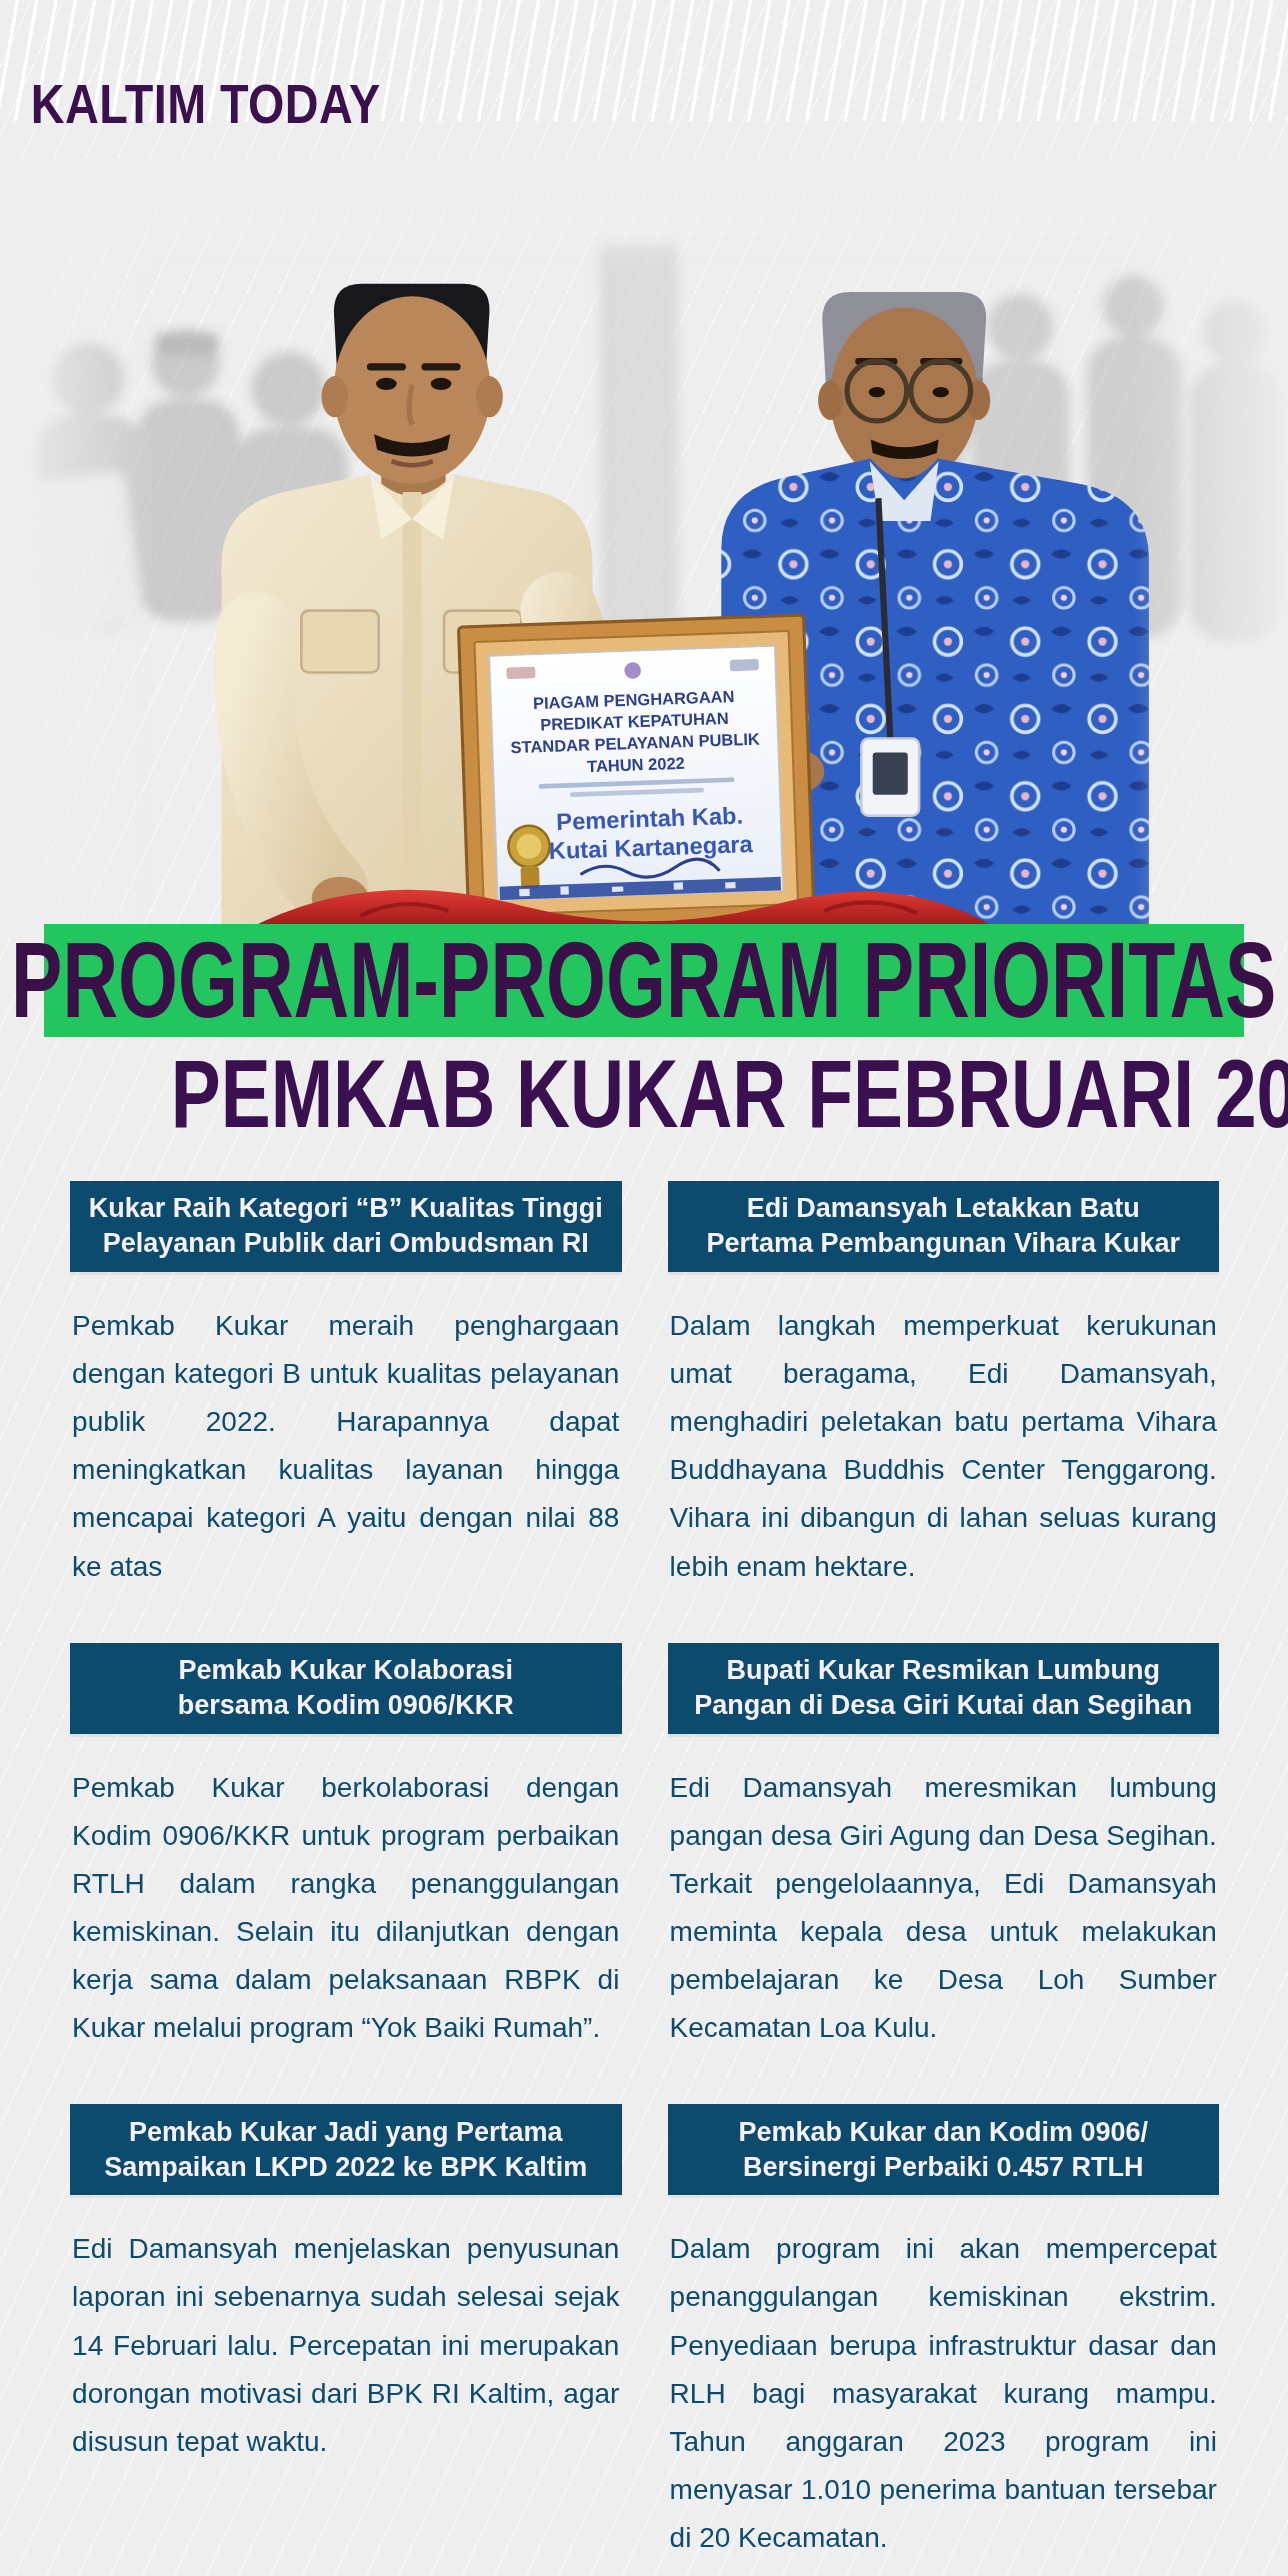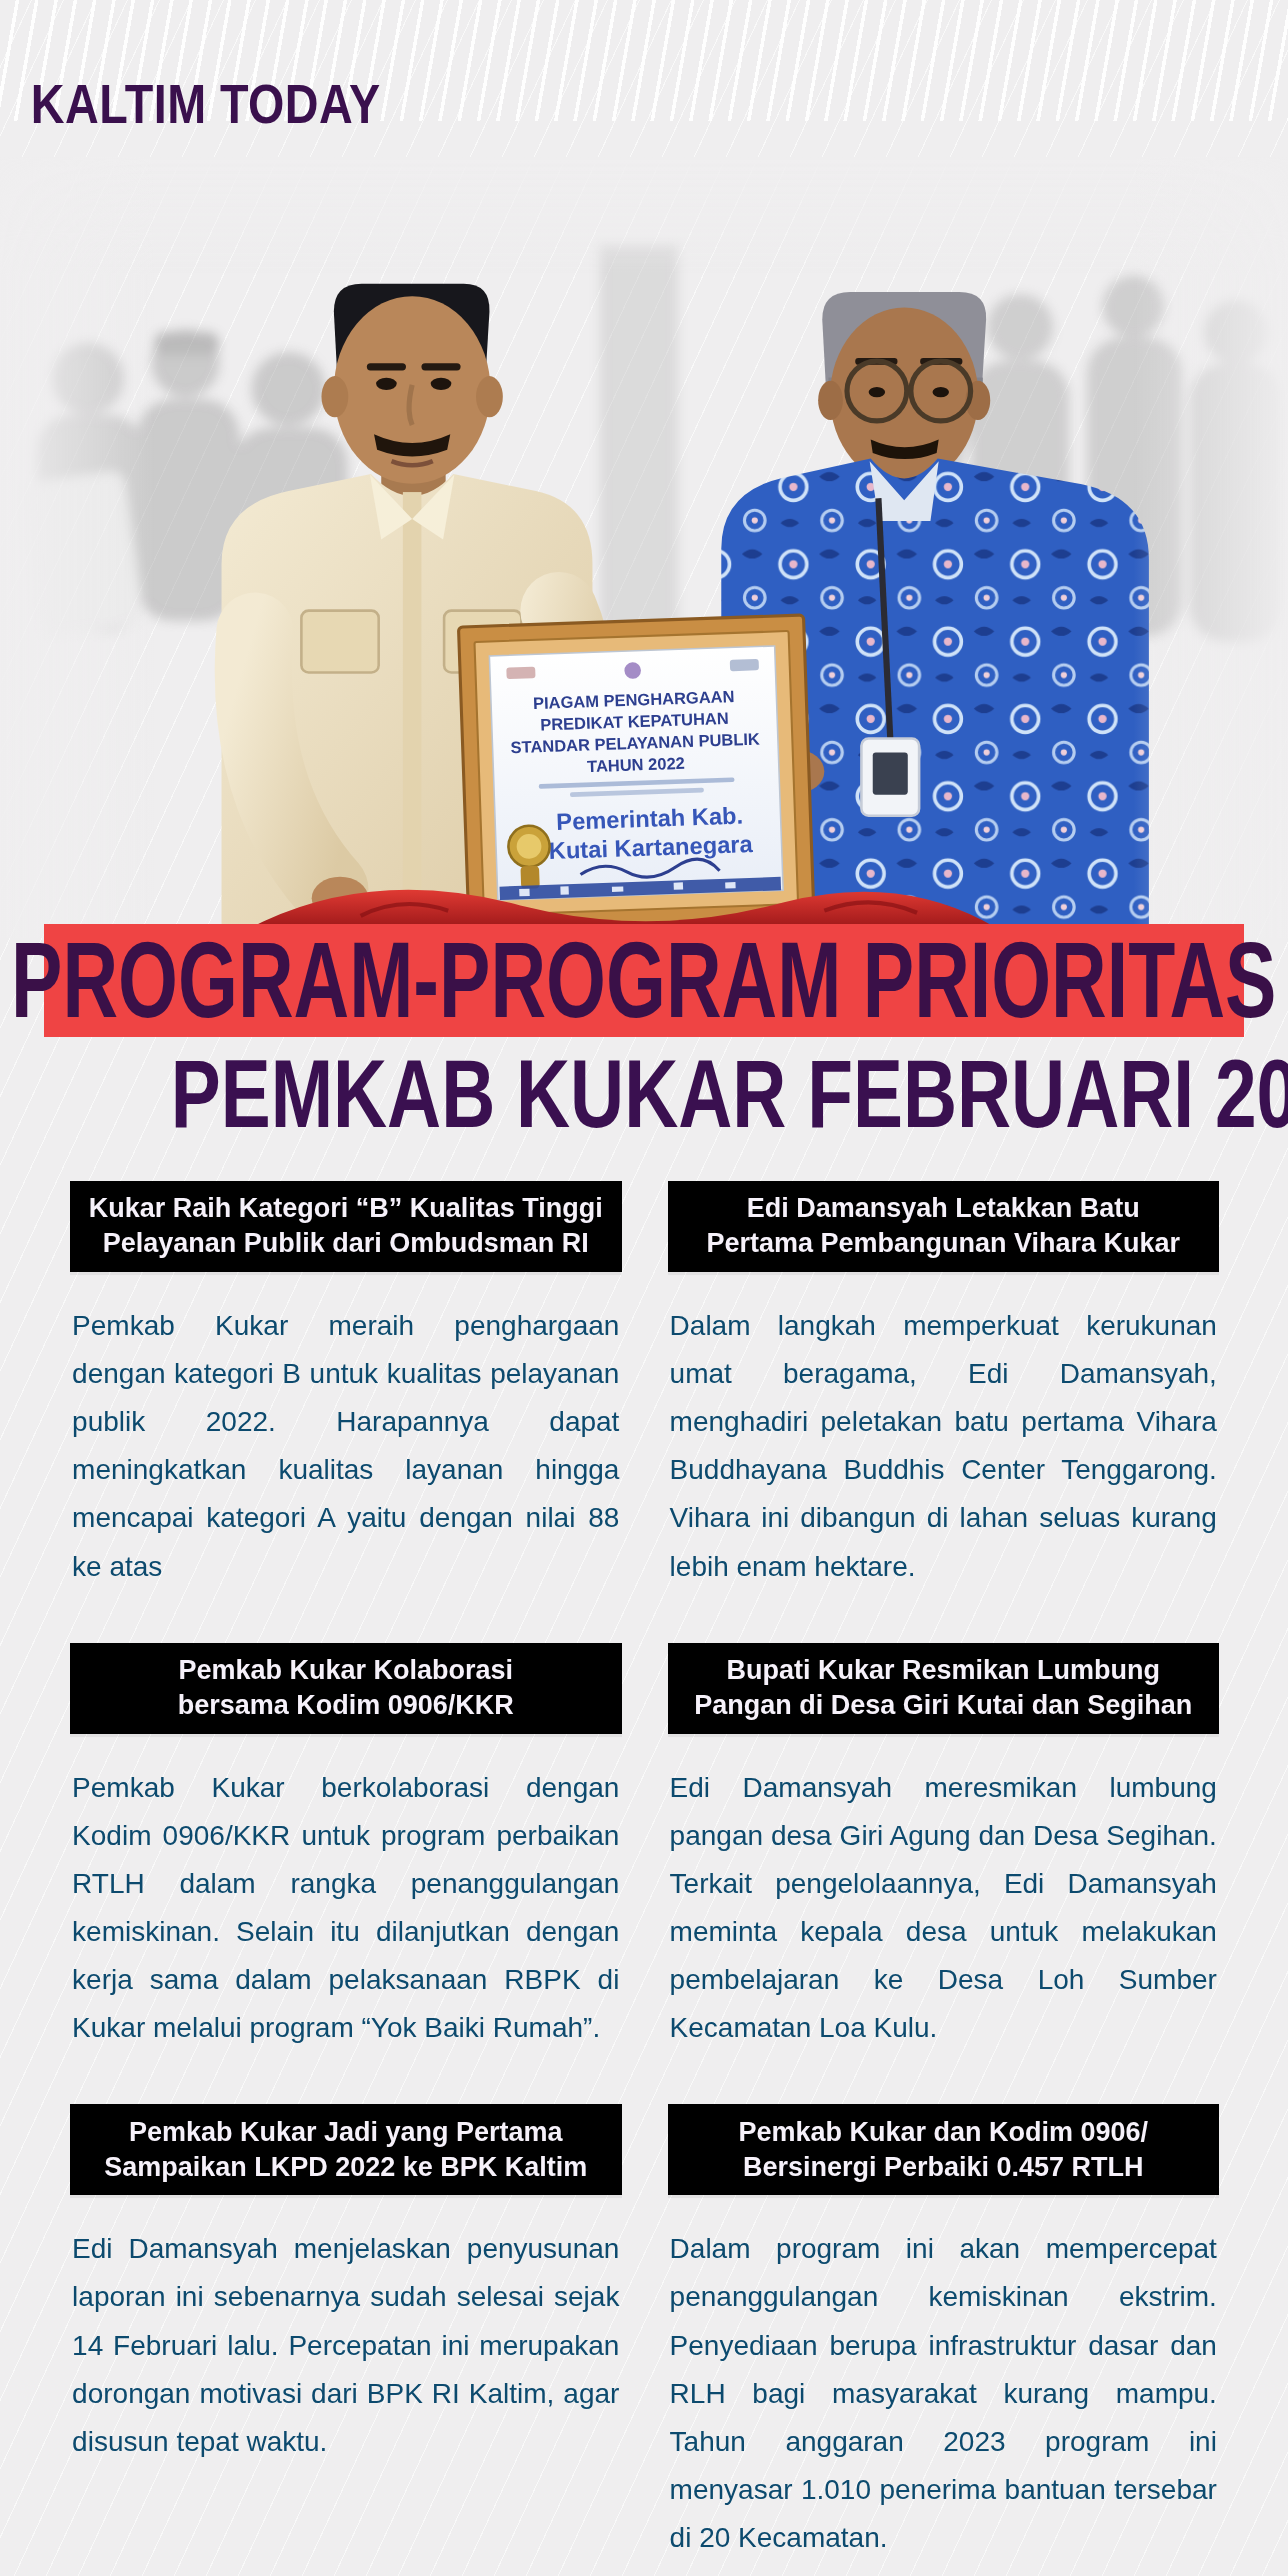--- a/index.html
+++ b/index.html
@@ -12,28 +12,28 @@
     background:repeating-linear-gradient(115deg, rgba(255,255,255,0) 0 28px, rgba(255,255,255,.65) 28px 29px);}
   .top-hatch{position:absolute;top:0;left:0;right:0;height:121px;z-index:1;
     background:repeating-linear-gradient(100deg, rgba(255,255,255,0) 0 15.5px, rgba(255,255,255,.95) 15.5px 19px);}
   .brand{position:absolute;top:77px;left:0;width:100%;margin:0;text-align:left;z-index:4;
     font-size:55px;line-height:1;font-weight:bold;color:#3a104d;letter-spacing:0.5px;}
   .cond{display:inline-block;white-space:nowrap;transform-origin:50% 50%;}
   .sx85{transform:scaleX(.85);}
   .sx72{transform:scaleX(.72);}
   .sx78{transform:scaleX(.78);}
   .hero{position:absolute;top:157px;left:0;width:1288px;height:778px;z-index:2;}
-  .banner{position:absolute;top:924px;left:44px;right:44px;height:113px;background:#ef4444;z-index:5;
+  .banner{position:absolute;top:924px;left:44px;right:44px;height:113px;background:#22c55e;z-index:5;
     display:flex;align-items:center;justify-content:center;}
   .banner .big{font-size:107px;font-weight:bold;color:#3a1048;line-height:1;}
   .subtitle{position:absolute;top:1046px;left:0;width:100%;margin:0;text-align:center;z-index:4;
     font-size:96px;line-height:1;font-weight:bold;color:#3a1050;}
   .sections{position:absolute;top:1181px;left:70px;width:1149px;z-index:3;
     display:grid;grid-template-columns:1fr 1fr;column-gap:46px;row-gap:52px;}
-  .card-head{background:#000000;color:#f6f1fa;text-align:center;
+  .card-head{background:#0c4a6e;color:#f6f1fa;text-align:center;
     padding:10.3px 7.2px;box-shadow:0 3.1px 0 rgba(0,0,0,.05);}
   .card-head span{display:inline-block;font-size:27px;line-height:1.3;font-weight:bold;white-space:pre-line;}
   .card-body{margin:30px 2.1px 0 2.1px;font-size:28px;line-height:1.72;color:#0c4a6e;
     text-align:justify;text-align-last:left;}
   svg text{font-family:"Liberation Sans", sans-serif;font-weight:bold;}
   .cert-line{fill:#2d3f8f;}
 </style>
 </head>
 <body>
 

